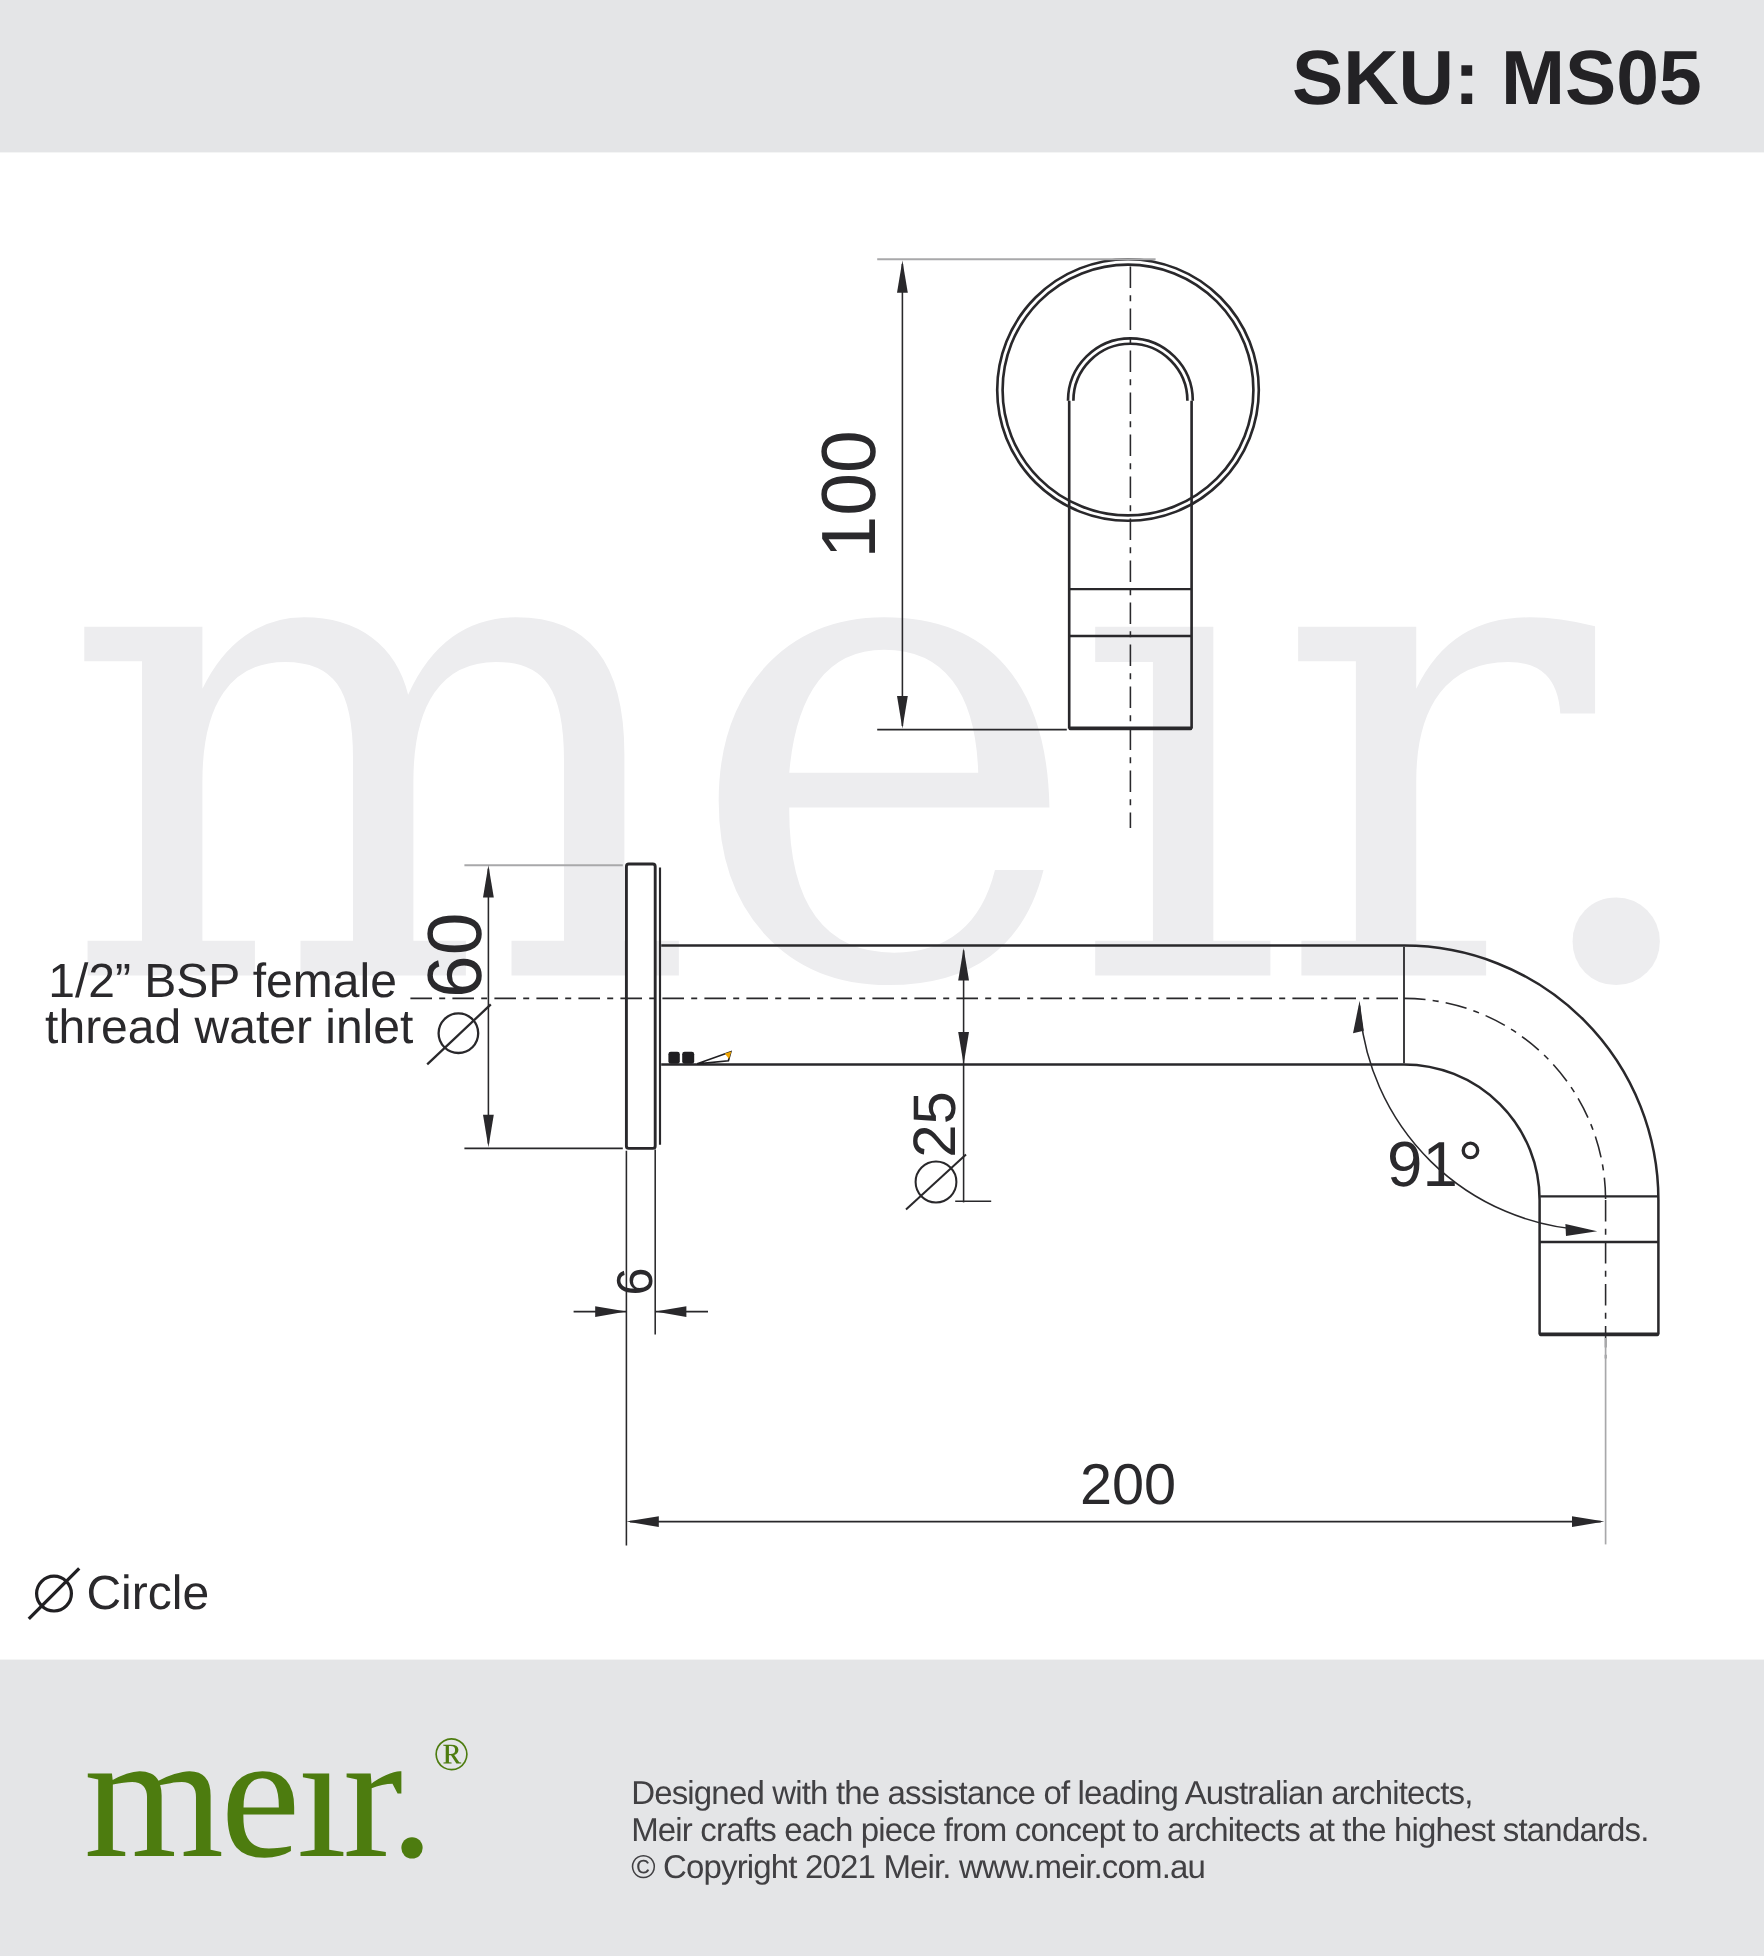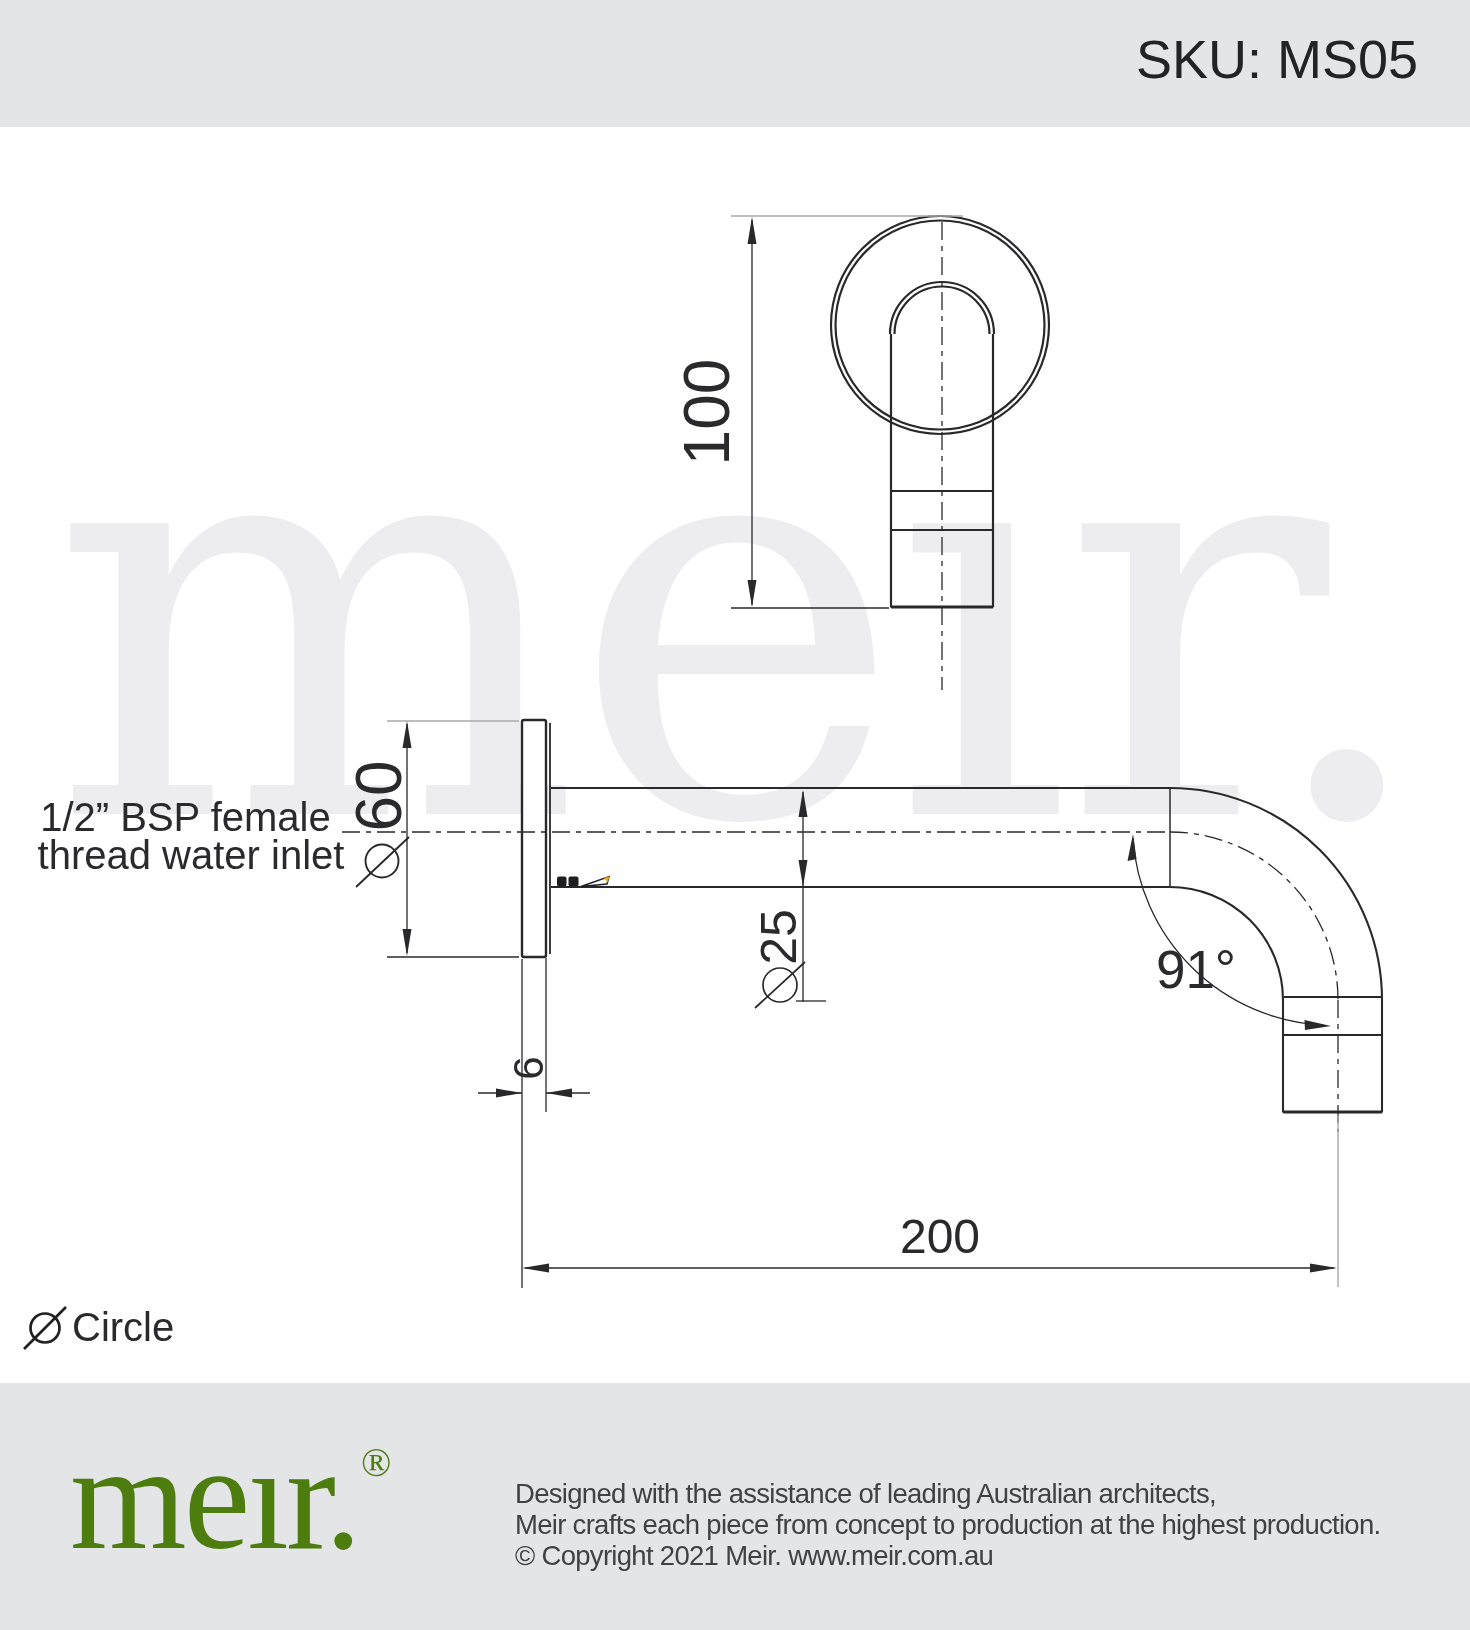--- a/index.html
+++ b/index.html
@@ -4,27 +4,27 @@
 <style>
   html,body{margin:0;padding:0;background:#fff;}
   #page{position:relative;width:1470px;height:1630px;background:#ffffff;overflow:hidden;
         font-family:"Liberation Sans",sans-serif;color:#29282b;}
   .band{position:absolute;left:0;width:1470px;background:#e4e5e7;}
   #band-top{top:0;height:127px;}
   #band-bottom{top:1383px;height:247px;}
   #watermark{position:absolute;left:50px;top:340px;font-family:"DejaVu Serif","Liberation Serif",serif;
              font-size:560px;line-height:1;color:#ededef;letter-spacing:-10px;white-space:nowrap;
              user-select:none;z-index:1;}
-  #sku{position:absolute;top:28px;right:52px;font-size:54px;font-weight:normal;color:#232225;
+  #sku{position:absolute;top:28px;right:52px;font-size:64px;font-weight:bold;color:#232225;
        letter-spacing:0px;z-index:4;}
   #drawing{position:absolute;left:0;top:0;z-index:3;}
   #footer-logo{position:absolute;left:70px;top:1422px;z-index:4;font-family:"Liberation Serif","DejaVu Serif",serif;
                font-size:150px;color:#4d7c0f;letter-spacing:-3px;line-height:1;}
   #footer-logo .reg{font-size:40px;position:relative;top:-72px;left:2px;letter-spacing:0;}
-  #footer-text{position:absolute;left:515px;top:1478px;z-index:4;font-size:27.5px;
+  #footer-text{position:absolute;left:526px;top:1478px;z-index:4;font-size:27.5px;
                letter-spacing:-0.7px;line-height:31px;color:#414043;}
   svg text{fill:#2a292c;font-family:"Liberation Sans",sans-serif;}
 </style>
 </head>
 <body>
 
 <div id="page">
 
   <div id="band-top" class="band"></div>
   <div id="band-bottom" class="band"></div>
@@ -137,17 +137,17 @@
       <text x="72" y="1341" font-size="40" stroke="none" fill="#201f22">Circle</text>
     </g>
   </svg>
 
   <div id="footer-logo">
     <span>meır.</span><span class="reg">®</span>
   </div>
 
   <div id="footer-text">
     <div>Designed with the assistance of leading Australian architects,</div>
-    <div>Meir crafts each piece from concept to production at the highest production.</div>
+    <div>Meir crafts each piece from concept to architects at the highest standards.</div>
     <div>© Copyright 2021 Meir. www.meir.com.au</div>
   </div>
 
 </div>
 
 </body></html>

